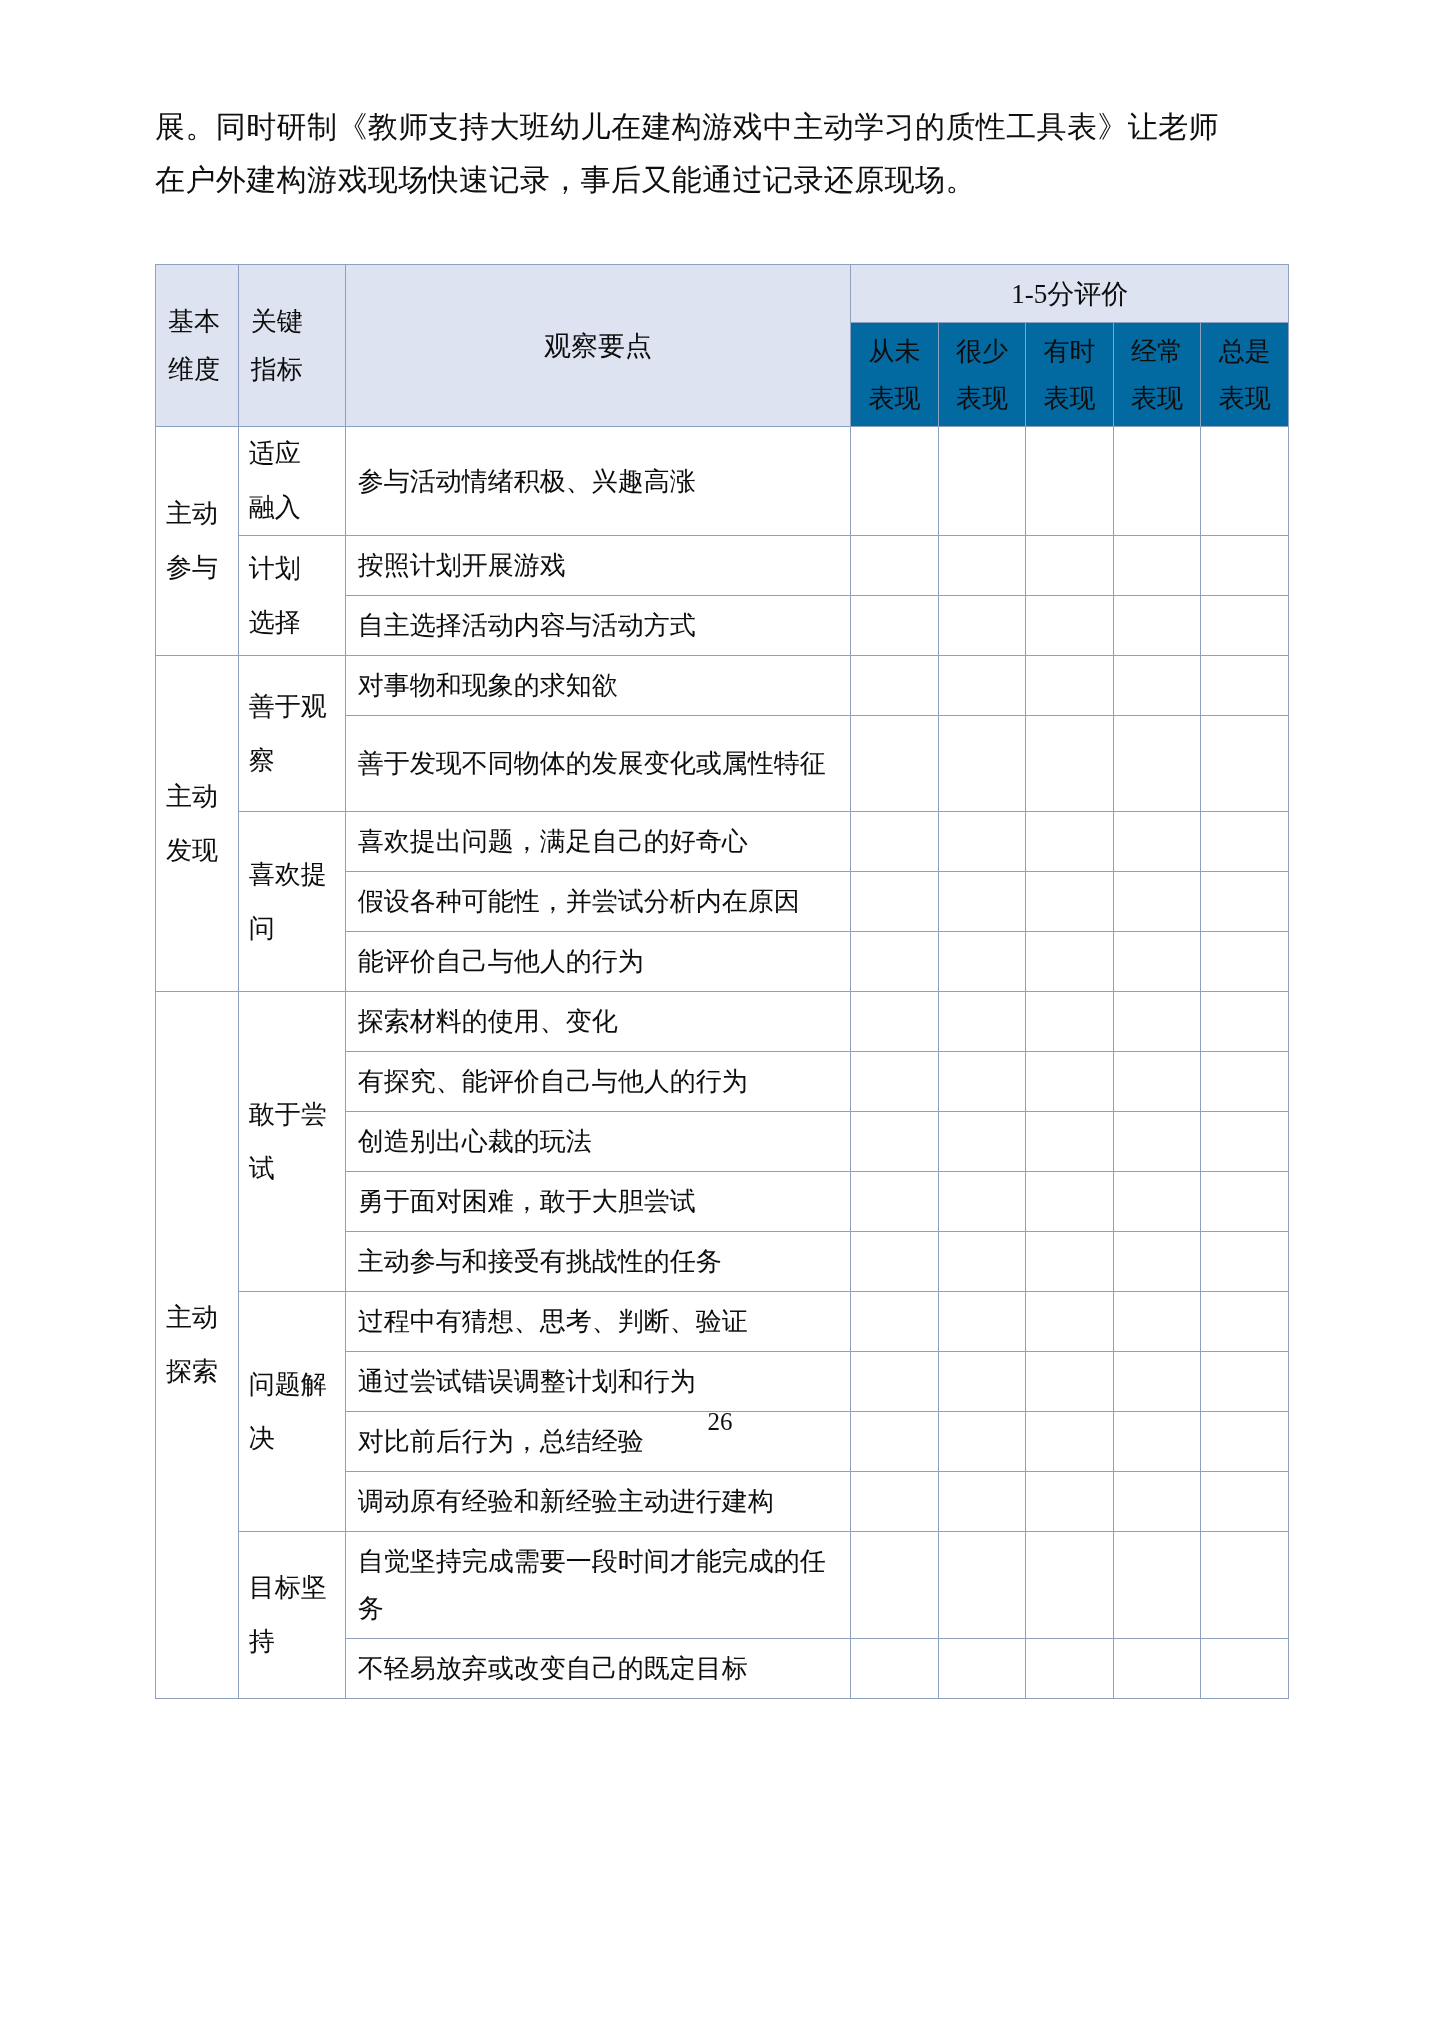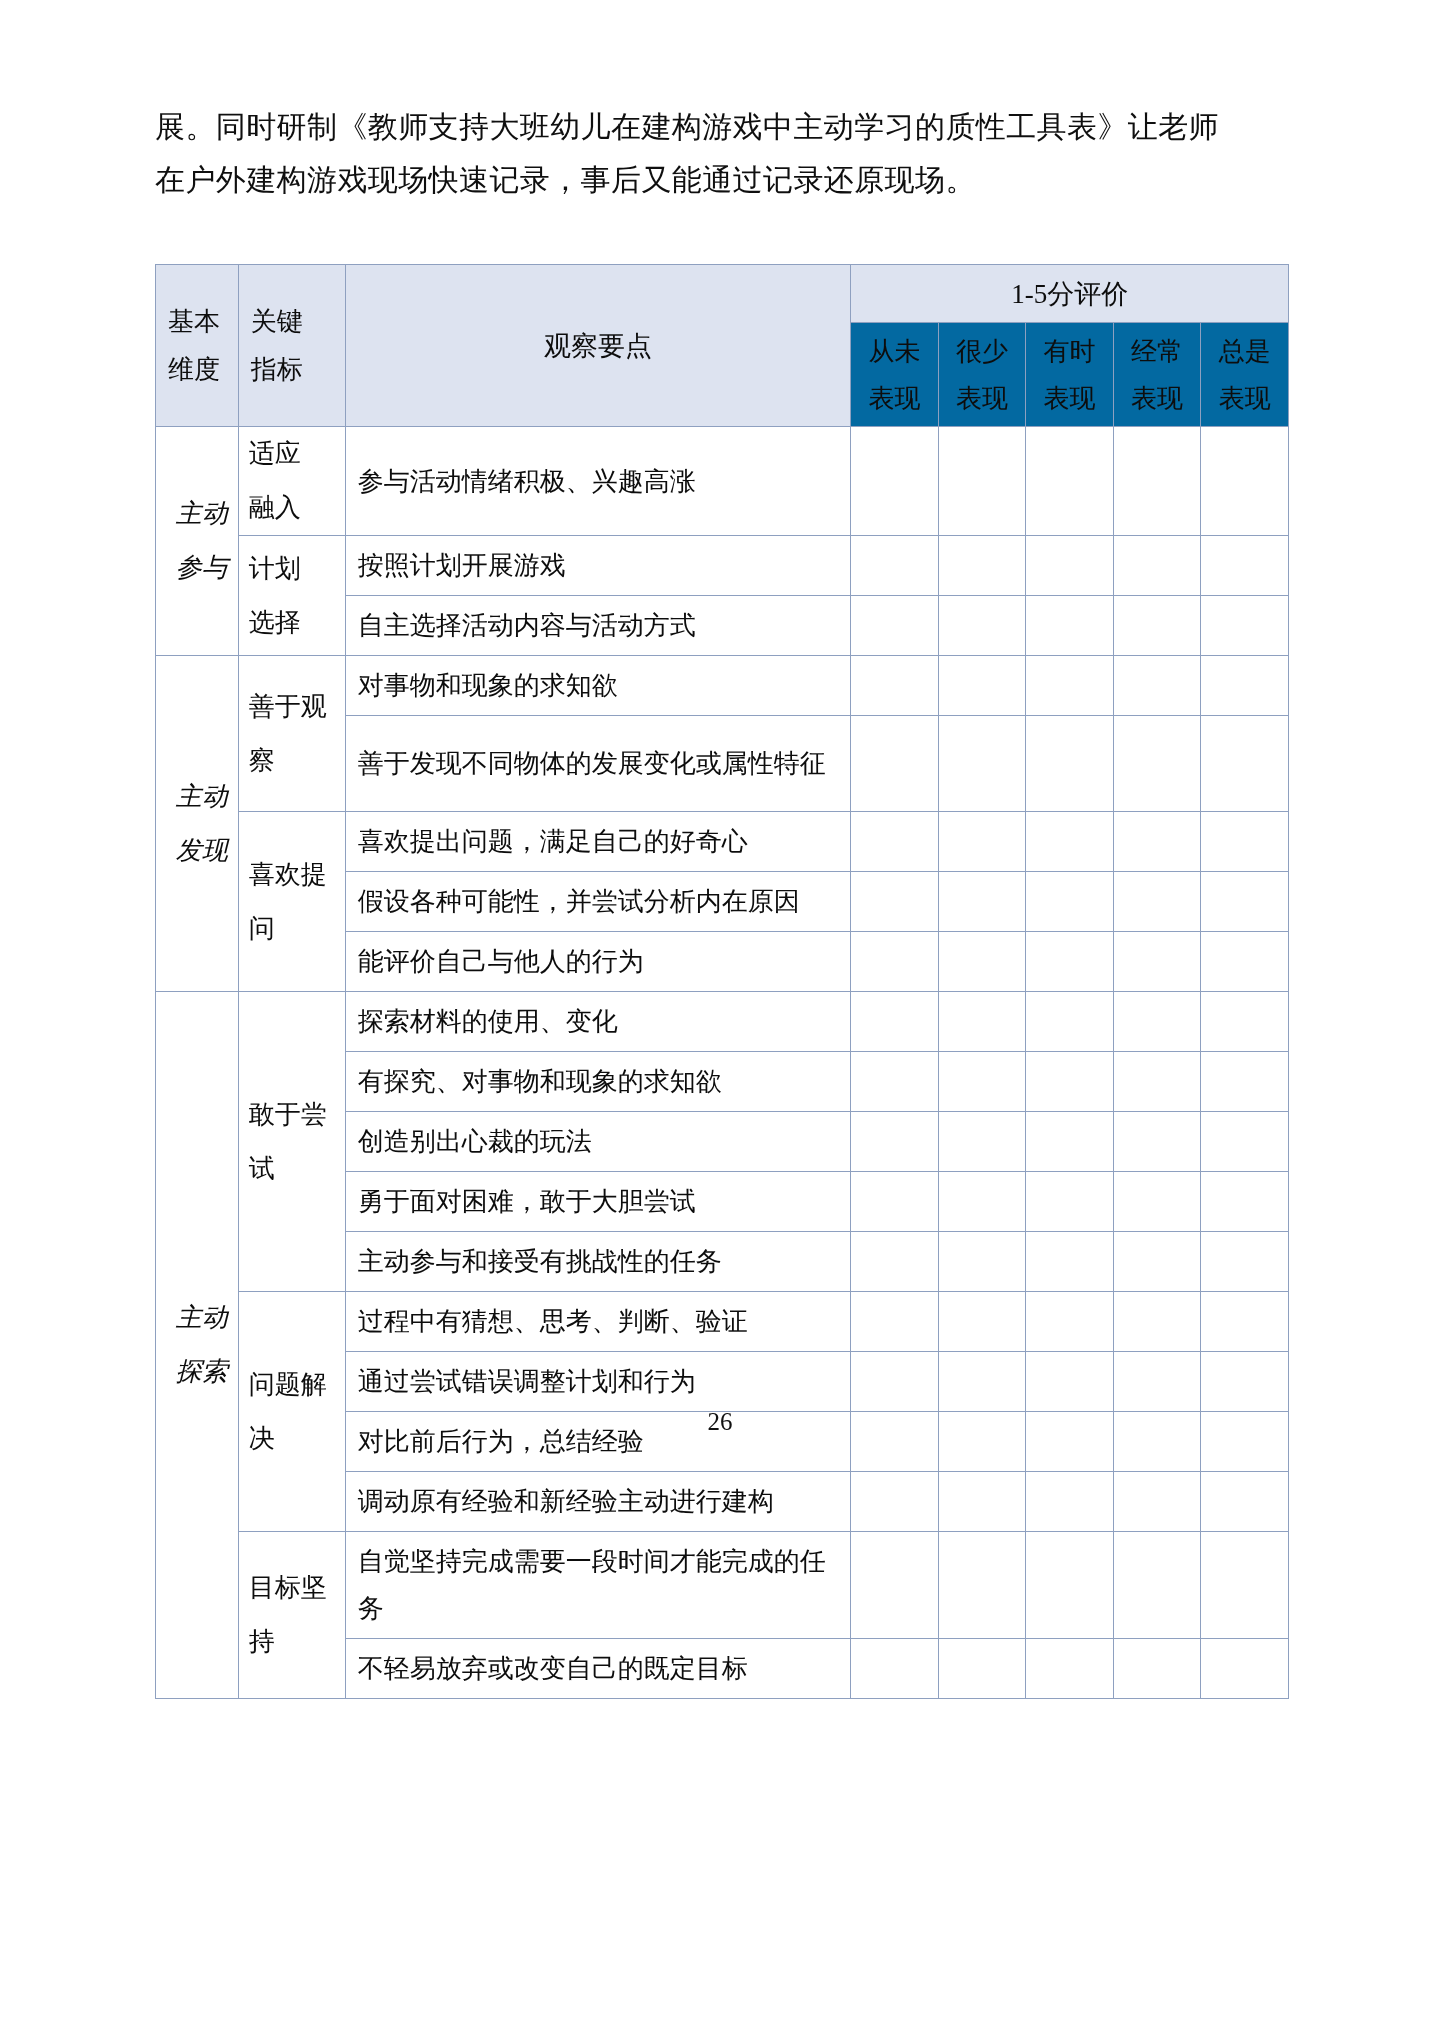--- a/index.html
+++ b/index.html
@@ -89,27 +89,26 @@
   .hdr-score-sub span { display: block; }
 
   
   col.c-dim   { width: 68px; }
   col.c-ind   { width: 88px; }
   col.c-point { width: 416px; }
   col.c-score { width: 72px; }
 
   
   td.dim {
-    text-align: center;
+    text-align: left;
     padding-left: 10px !important;
     font-size: 26px;
     line-height: 54px;
     vertical-align: middle;
     background: #ffffff;
-    font-style: italic;
   }
   td.dim span { display: block; }
   td.ind {
     text-align: left;
     padding-left: 10px !important;
     font-size: 26px;
     line-height: 54px;
     vertical-align: middle;
     background: #ffffff;
   }
@@ -292,21 +291,21 @@
               <span>试</span>
             </td>
             <td class="point">探索材料的使用、变化</td>
             <td class="score"></td>
             <td class="score"></td>
             <td class="score"></td>
             <td class="score"></td>
             <td class="score"></td>
           </tr>
           <tr style="height: 49px;">
-            <td class="point">有探究、对事物和现象的求知欲</td>
+            <td class="point">有探究、能评价自己与他人的行为</td>
             <td class="score"></td>
             <td class="score"></td>
             <td class="score"></td>
             <td class="score"></td>
             <td class="score"></td>
           </tr>
           <tr style="height: 49px;">
             <td class="point">创造别出心裁的玩法</td>
             <td class="score"></td>
             <td class="score"></td>

